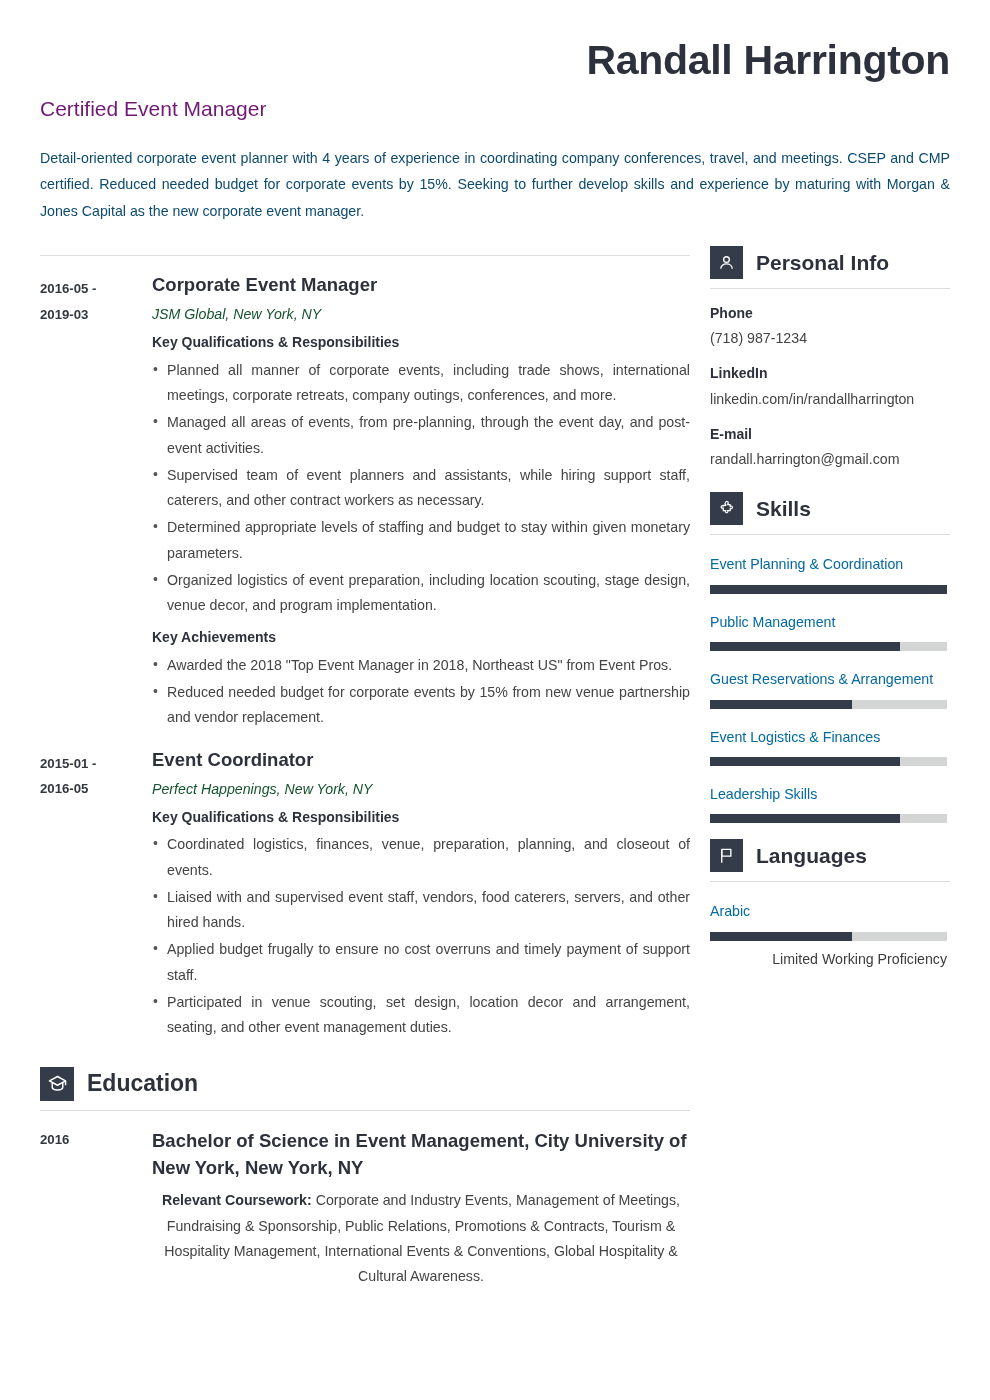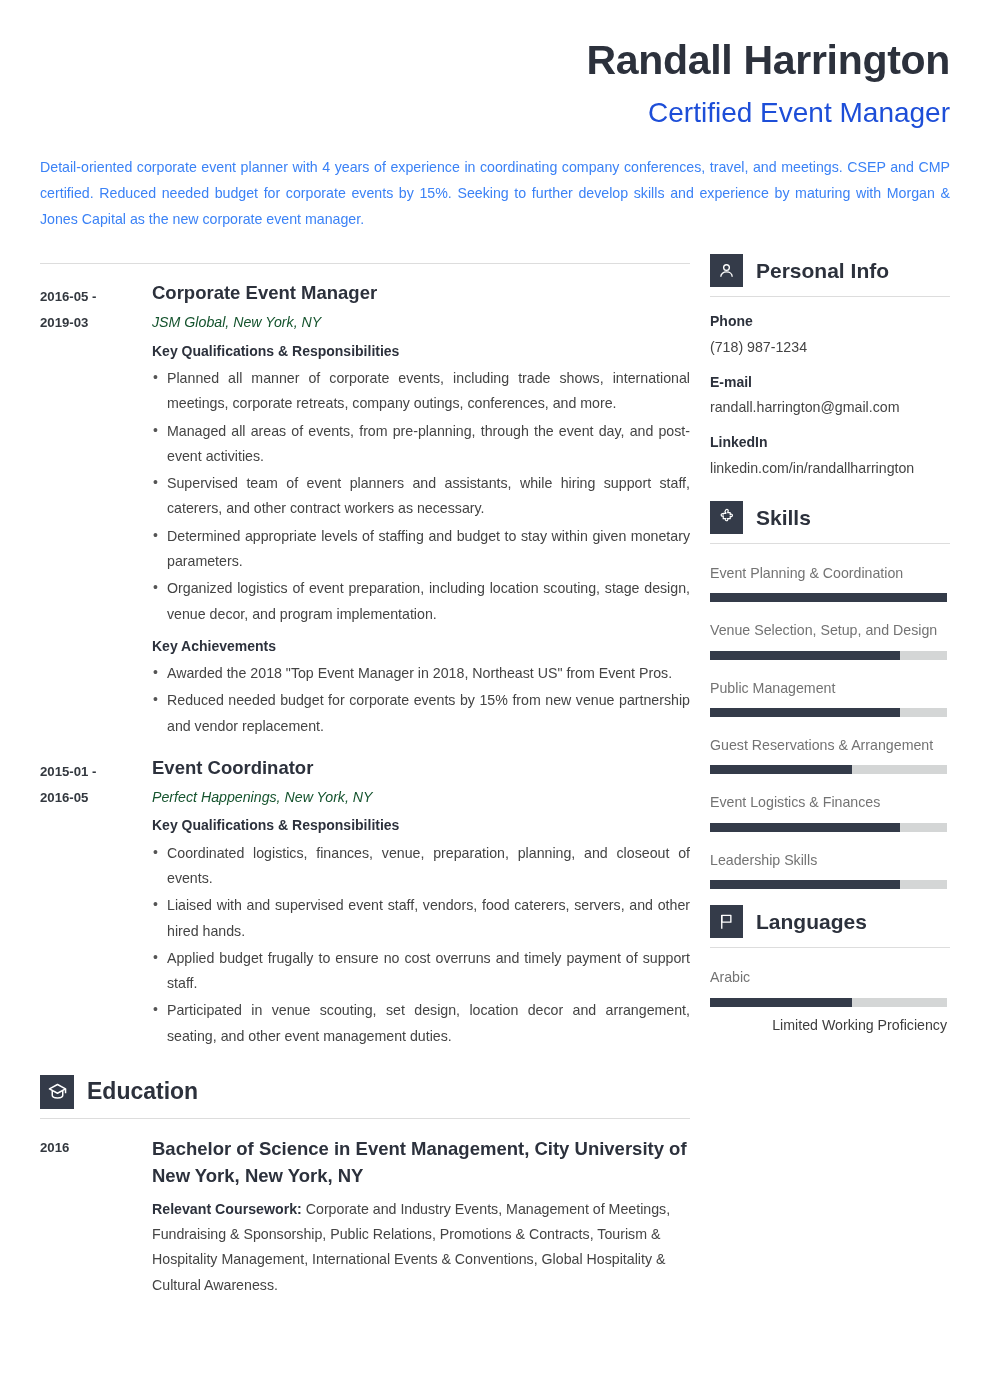--- a/index.html
+++ b/index.html
@@ -19,33 +19,32 @@
   
   .name {
     font-size: 41px;
     font-weight: bold;
     color: #2c313c;
     letter-spacing: -0.3px;
     line-height: 1.12;
     text-align: right;
   }
   .job-title {
-    font-size: 28px;
-    color: #1d4ed8;
+    font-size: 21px;
+    color: #701a75;
     font-weight: normal;
     margin-top: 12px;
     line-height: 1.2;
-    text-align: right;
   }
   .summary {
     margin-top: 24px;
     font-size: 14.2px;
     line-height: 1.85;
     text-align: justify;
-    color: #3b82f6;
+    color: #0c4a6e;
   }
 
   
   .columns {
     display: flex;
     margin-top: 22px;
     align-items: flex-start;
   }
   .col-main { width: 650px; flex: none; }
   .col-side { width: 240px; flex: none; margin-left: 20px; }
@@ -151,20 +150,21 @@
     font-size: 18.5px;
     font-weight: bold;
     color: #2c313c;
     line-height: 1.48;
   }
   .edu-course {
     font-size: 14.2px;
     line-height: 1.78;
     color: #444;
     margin-top: 7px;
+    text-align: center;
   }
   .edu-course b { color: #2c313c; }
 
   
   .side-block { margin-bottom: 0; }
   .side-rule { height: 1px; background: #dddddd; margin-top: 9px; }
 
   .info-item { margin-top: 15px; }
   .info-label {
     font-size: 14px;
@@ -177,21 +177,21 @@
     color: #444;
     margin-top: 6px;
     line-height: 1.4;
     word-break: break-word;
   }
 
   .skills-wrap { margin-top: 17px; }
   .skill { margin-bottom: 16px; }
   .skill-name {
     font-size: 14.2px;
-    color: #737373;
+    color: #0369a1;
     line-height: 1.72;
   }
   .bar {
     height: 9px;
     background: #d4d6d6;
     margin-top: 8px;
     width: 237px;
   }
   .bar-fill { height: 100%; background: #343b49; }
 
@@ -302,51 +302,45 @@
           </span>
           <span class="sec-title small">Personal Info</span>
         </div>
         <div class="side-rule"></div>
 
         <div class="info-item">
           <div class="info-label">Phone</div>
           <div class="info-value">(718) 987-1234</div>
         </div>
         <div class="info-item">
+          <div class="info-label">LinkedIn</div>
+          <div class="info-value">linkedin.com/in/randallharrington</div>
+        </div>
+        <div class="info-item">
           <div class="info-label">E-mail</div>
           <div class="info-value">randall.harrington@gmail.com</div>
-        </div>
-        <div class="info-item">
-          <div class="info-label">LinkedIn</div>
-          <div class="info-value">linkedin.com/in/randallharrington</div>
         </div>
       </div>
 
       <div class="side-block" style="margin-top:22px">
         <div class="sec-head side">
           <span class="sec-icon">
             <svg width="20" height="20" viewBox="0 0 24 24" fill="none" stroke="#ffffff" stroke-width="1.6" stroke-linejoin="round">
               <path d="M9.4 3.4a1.8 1.8 0 1 1 3 1.3v1.1h3.2v2.6c.5-.5 1.2-.8 1.9-.5 1.2.5 1.3 2.1.2 2.8-.6.4-1.5.3-2.1-.2v3.1H12c.5.6.6 1.5.1 2.1-.8 1-2.4.7-2.8-.5-.2-.7.1-1.3.6-1.6H6.5V9.9c-.6.5-1.5.6-2.1.1-1-.8-.7-2.4.5-2.8.7-.2 1.3.1 1.6.6V6.8h3.3V5.7c-.6-.3-1-.9-1-1.6z" transform="translate(1.5 1.5) scale(0.92)"></path>
             </svg>
           </span>
           <span class="sec-title small">Skills</span>
         </div>
         <div class="side-rule"></div>
 
         <div class="skills-wrap">
           <div class="skill">
             <div class="skill-name">Event Planning &amp; Coordination</div>
             <div class="bar">
                 <div class="bar-fill" style="width: 100%;"></div>
-              </div>
-          </div>
-          <div class="skill">
-            <div class="skill-name">Venue Selection, Setup, and Design</div>
-            <div class="bar">
-                <div class="bar-fill" style="width: 80%;"></div>
               </div>
           </div>
           <div class="skill">
             <div class="skill-name">Public Management</div>
             <div class="bar">
                 <div class="bar-fill" style="width: 80%;"></div>
               </div>
           </div>
           <div class="skill">
             <div class="skill-name">Guest Reservations &amp; Arrangement</div>

